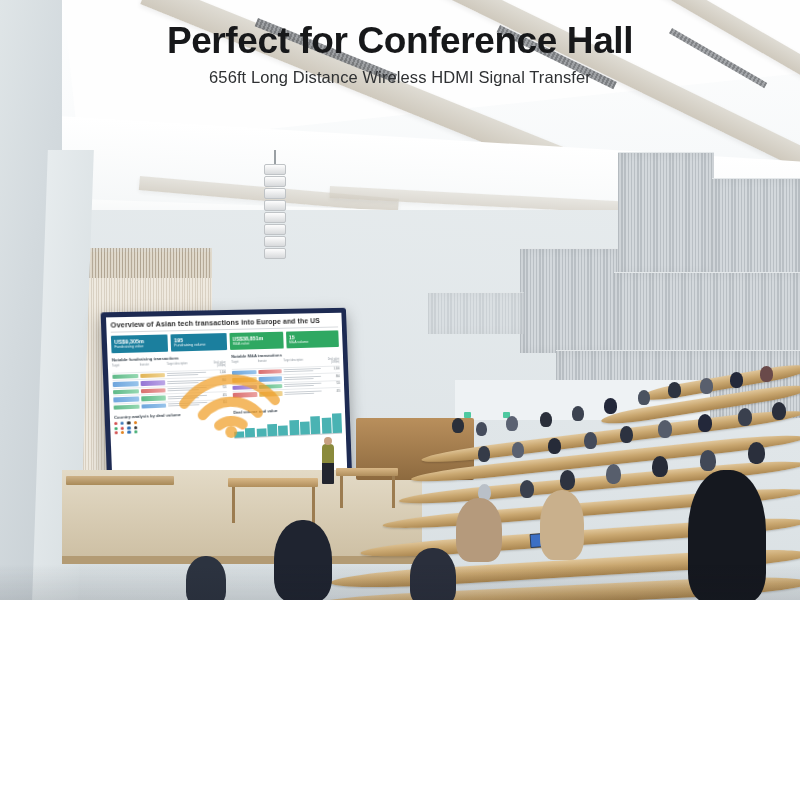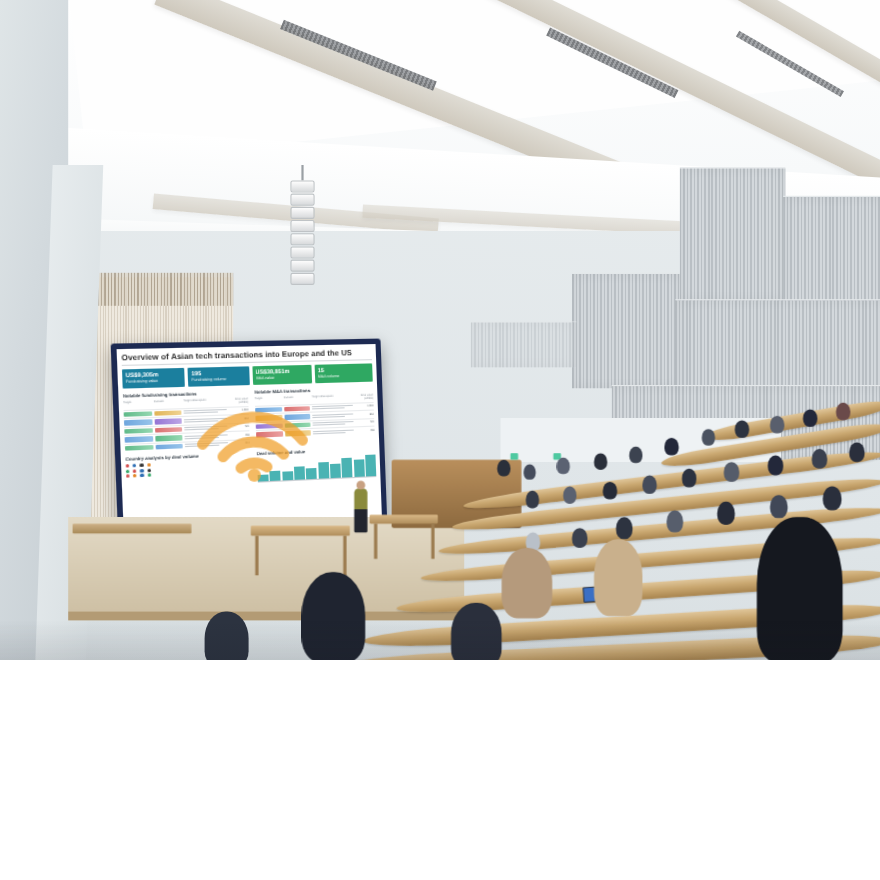--- a/index.html
+++ b/index.html
@@ -442,20 +442,24 @@
                 background:#3b6fc4; border:1px solid #2a3b55; border-radius:1px; transform:rotate(-4deg);"></div>
 
     <div class="person" style="left:456px;top:498px;width:46px;height:64px;background:#b59a7c;border-radius:48% 48% 30% 30%;"></div>
     <div class="person" style="left:540px;top:490px;width:44px;height:70px;background:#c9b08c;border-radius:48% 48% 30% 30%;"></div>
     <div class="person" style="left:274px;top:520px;width:58px;height:82px;background:#1f2430;border-radius:48% 48% 28% 28%;"></div>
     <div class="person" style="left:688px;top:470px;width:78px;height:132px;background:#15181f;border-radius:46% 46% 22% 22%;"></div>
     <div class="person" style="left:410px;top:548px;width:46px;height:58px;background:#2a2f3c;border-radius:48% 48% 28% 28%;"></div>
     <div class="person" style="left:186px;top:556px;width:40px;height:50px;background:#2c3340;border-radius:48% 48% 28% 28%;"></div>
     <div class="frontrow"></div>
 
+    <div class="headline-wrap">
+      <div class="headline">Perfect for Conference Hall</div>
+      <div class="subhead">656ft Long Distance Wireless HDMI Signal Transfer</div>
+    </div>
   </div>
 
   <div class="bottom-panel">
 
     
     
 
     
     
     

